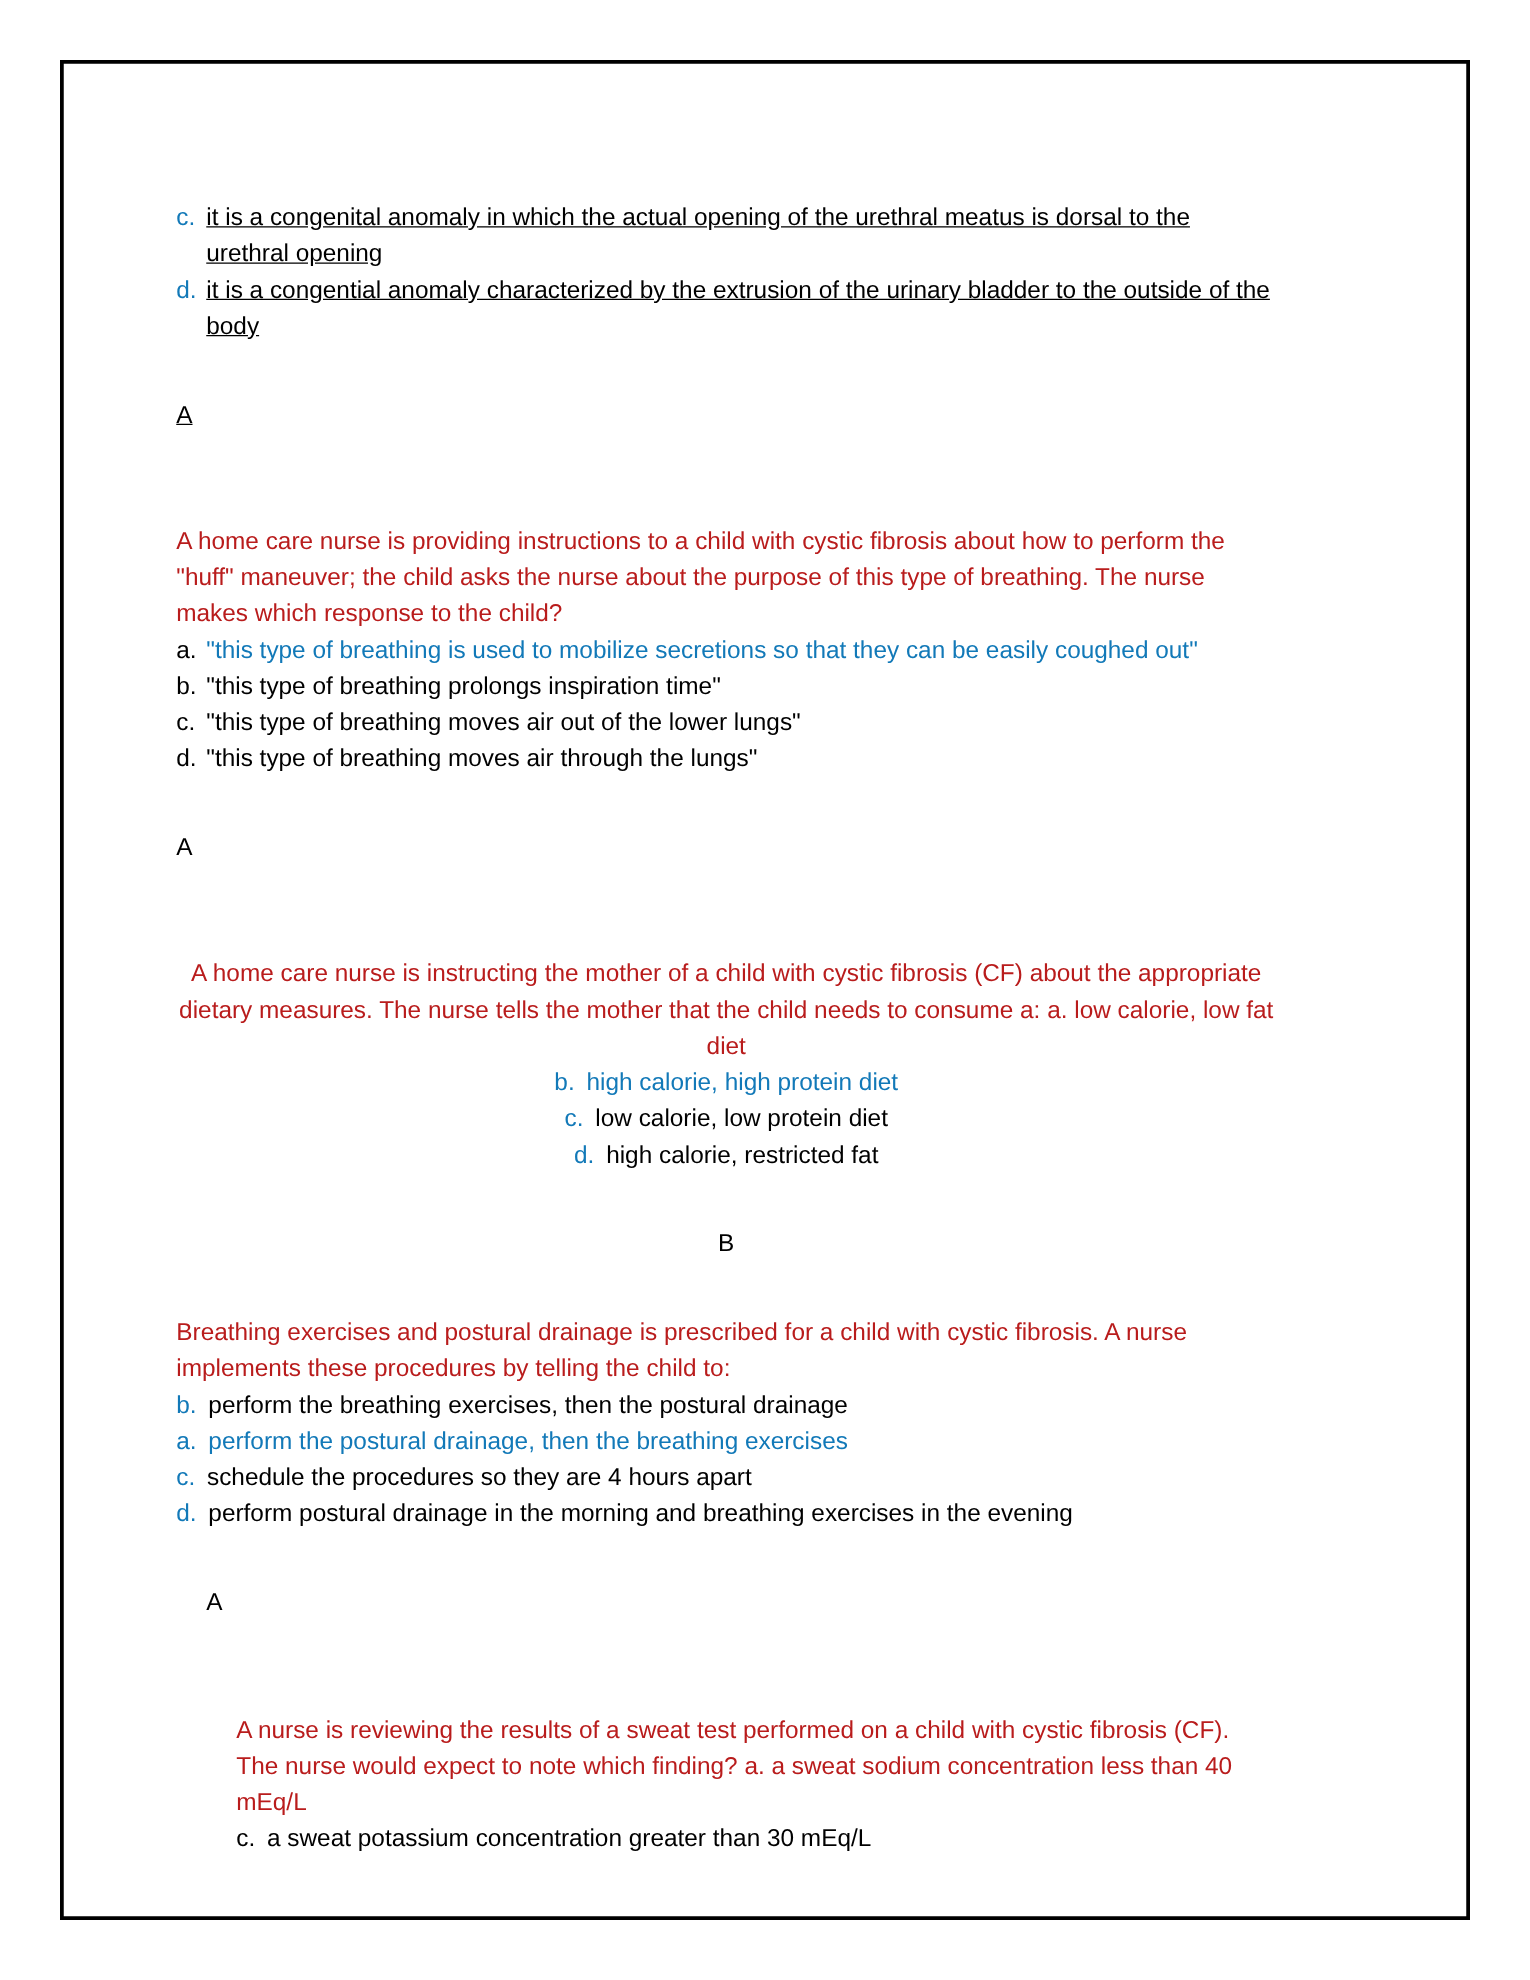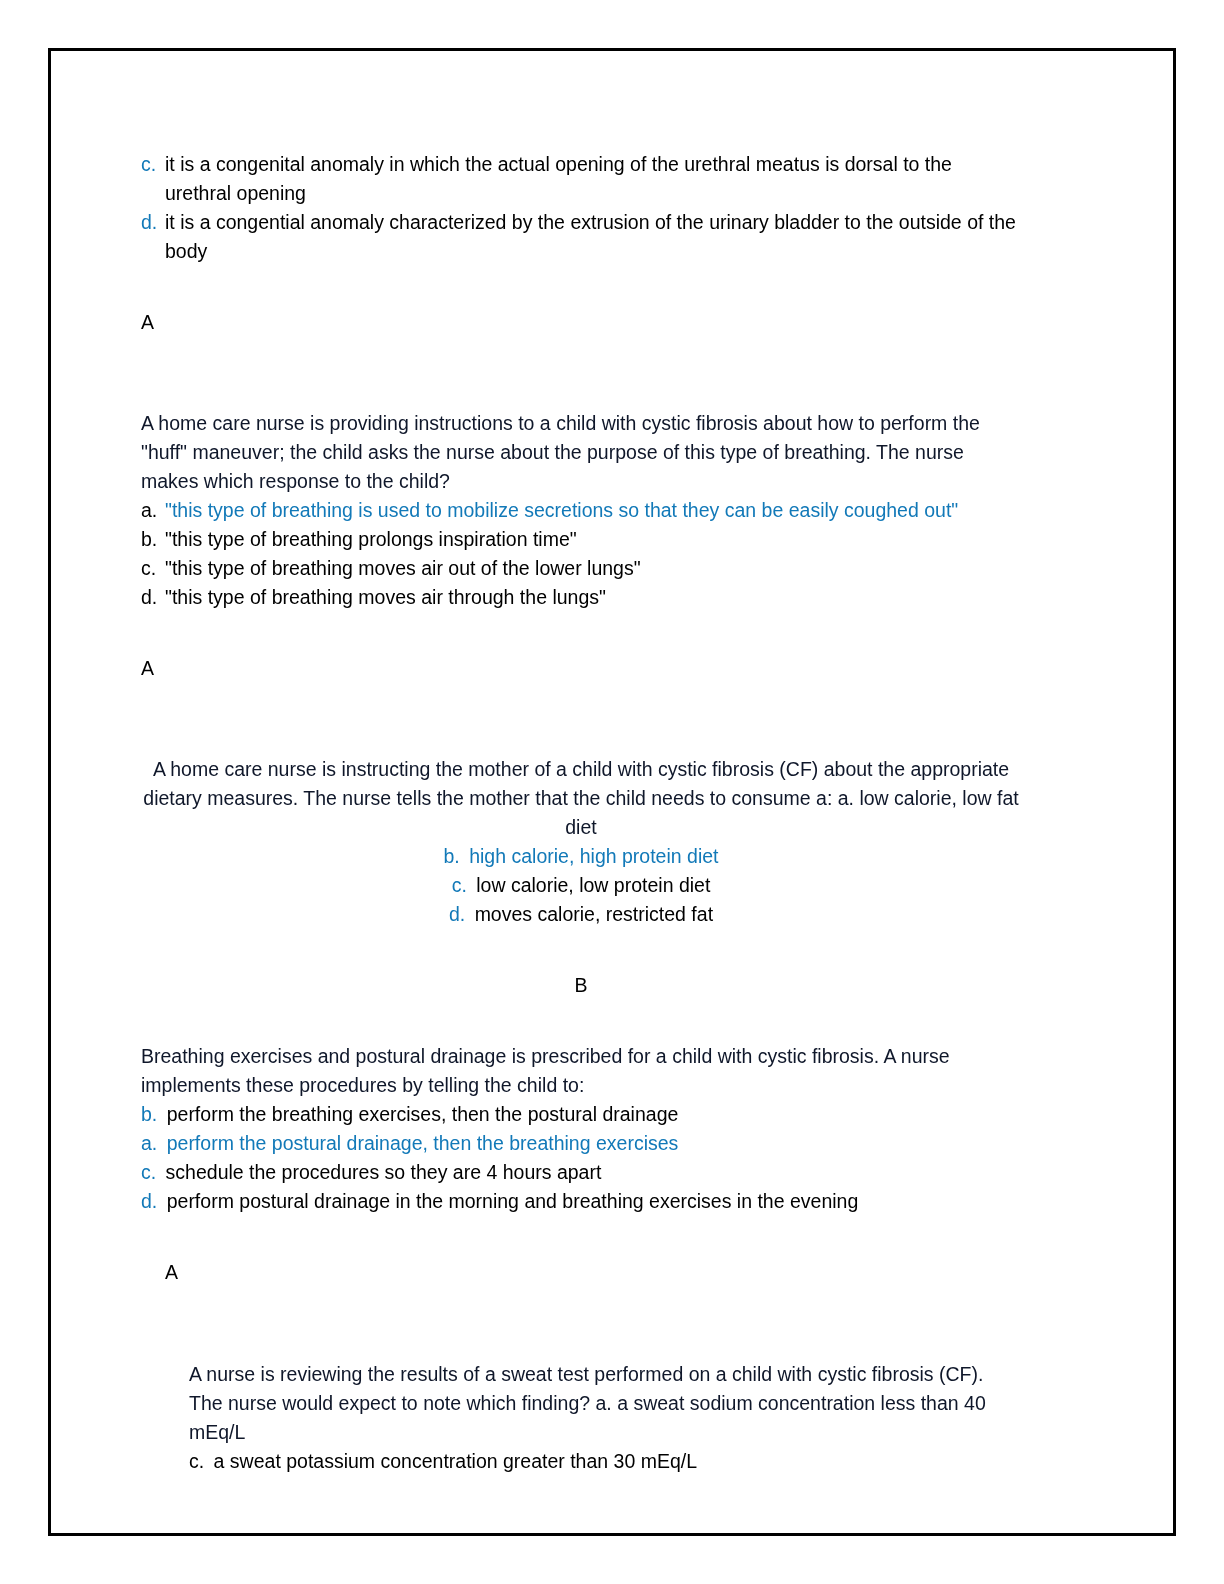--- a/index.html
+++ b/index.html
@@ -35,21 +35,21 @@
     left: 141px;
     top: 142px;
     width: 880px;
   }
   .blk {
     margin: 0 0 0 0;
   }
   .para {
     font-size: 19.5px;
     line-height: 29px;
-    color: #0f172a;
+    color: #b91c1c;
   }
   
   .opt {
     font-size: 19.5px;
     line-height: 29px;
     color: #000000;
     display: block;
     position: relative;
   }
   
@@ -69,21 +69,21 @@
   .mk.blue { color: #1279B8; }
   .txt.blue { color: #1279B8; }
   .answer {
     font-size: 19.5px;
     line-height: 29px;
     color: #000000;
   }
   .answer.ind { padding-left: 24px; }
 
   
-  #block-1 { margin-top: 8px; }
+  #block-1 { margin-top: 18px; text-decoration: underline; }
   #block-2 { margin-top: 72px; }
   #block-3 { margin-top: 72px; text-align: center; }
   #block-4 { margin-top: 42px; }
   #block-5 { margin-top: 73px; margin-left: 48px; }
   .ans-gap { height: 42px; }
 </style>
 </head>
 <body>
 
 <div class="page">
@@ -101,21 +101,21 @@
         <div class="opt hang"><span class="mk">b.</span><span class="txt">"this type of breathing prolongs inspiration time"</span></div>
         <div class="opt hang"><span class="mk">c.</span><span class="txt">"this type of breathing moves air out of the lower lungs"</span></div>
         <div class="opt hang"><span class="mk">d.</span><span class="txt">"this type of breathing moves air through the lungs"</span></div>
         <div class="ans-gap"></div>
         <div class="answer">A</div>
       </div>
       <div class="blk" id="block-3">
         <div class="para">A home care nurse is instructing the mother of a child with cystic fibrosis (CF) about the appropriate dietary measures. The nurse tells the mother that the child needs to consume a: a. low calorie, low fat diet</div>
         <div class="opt flush"><span class="mk blue">b.</span> <span class="txt blue">high calorie, high protein diet</span></div>
         <div class="opt flush"><span class="mk blue">c.</span> <span class="txt">low calorie, low protein diet</span></div>
-        <div class="opt flush"><span class="mk blue">d.</span> <span class="txt">moves calorie, restricted fat</span></div>
+        <div class="opt flush"><span class="mk blue">d.</span> <span class="txt">high calorie, restricted fat</span></div>
         <div class="ans-gap"></div>
         <div class="answer">B</div>
       </div>
       <div class="blk" id="block-4">
         <div class="para">Breathing exercises and postural drainage is prescribed for a child with cystic fibrosis. A nurse implements these procedures by telling the child to:</div>
         <div class="opt flush"><span class="mk blue">b.</span> <span class="txt">perform the breathing exercises, then the postural drainage</span></div>
         <div class="opt flush"><span class="mk blue">a.</span> <span class="txt blue">perform the postural drainage, then the breathing exercises</span></div>
         <div class="opt flush"><span class="mk blue">c.</span> <span class="txt">schedule the procedures so they are 4 hours apart</span></div>
         <div class="opt flush"><span class="mk blue">d.</span> <span class="txt">perform postural drainage in the morning and breathing exercises in the evening</span></div>
         <div class="ans-gap"></div>

